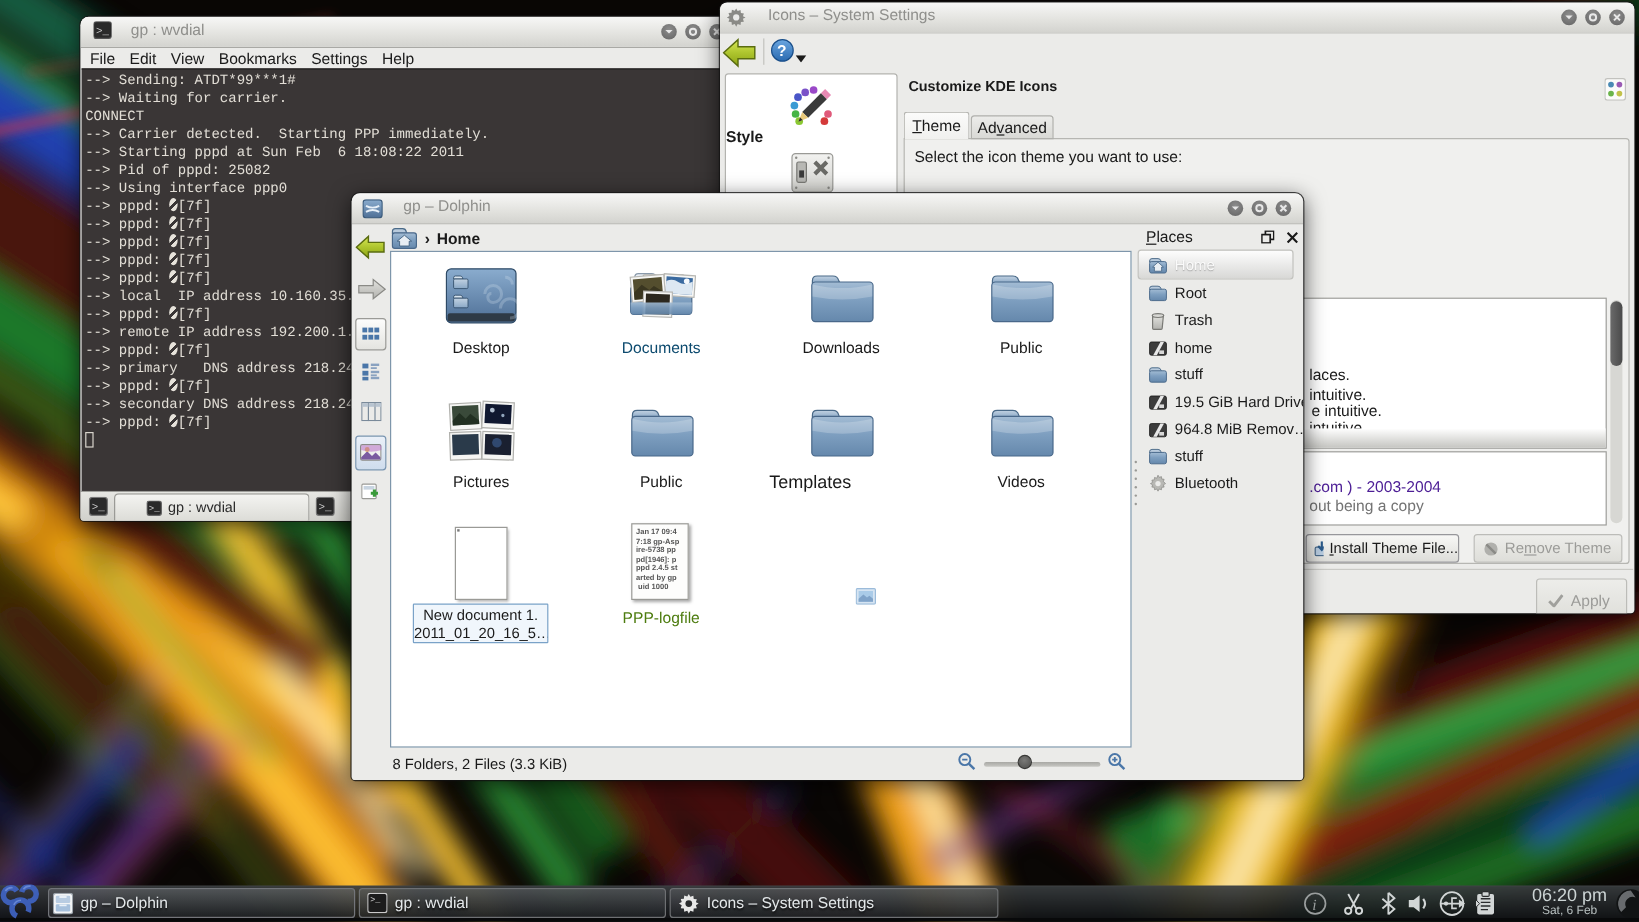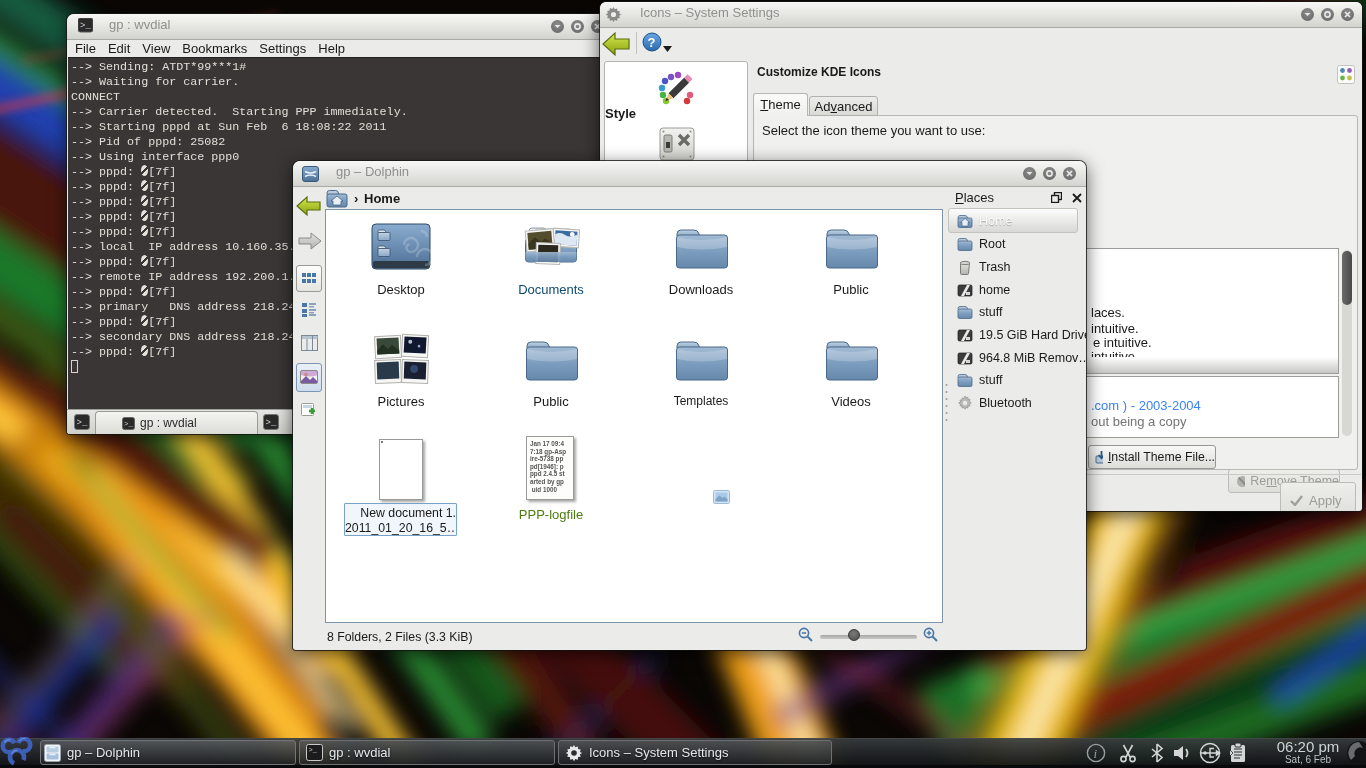--- a/index.html
+++ b/index.html
@@ -273,34 +273,34 @@
  <div style="position:absolute;left:162px;top:121px;font-size:13px;color:#1a1a1a">Select the icon theme you want to use:</div>
 
  <div style="position:absolute;left:165px;top:246px;width:574px;height:126px;background:#fff;border:1px solid #9c9c98;box-sizing:border-box">
   <div style="position:absolute;left:325px;top:56px;font-size:13px;color:#1a1a1a">laces.</div>
   <div style="position:absolute;left:325px;top:72px;font-size:13px;color:#1a1a1a">intuitive.</div>
   <div style="position:absolute;left:327px;top:86px;font-size:13px;color:#1a1a1a">e intuitive.</div>
   <div style="position:absolute;left:325px;top:100px;font-size:13px;color:#1a1a1a">intuitive.</div>
   <div style="position:absolute;left:0;bottom:0;width:100%;height:16px;background:linear-gradient(#ffffff,#c6c6c2)"></div>
  </div>
  <div style="position:absolute;left:165px;top:374px;width:574px;height:62px;background:#fff;border:1px solid #9c9c98;box-sizing:border-box">
-  <div style="position:absolute;left:325px;top:21px;font-size:13px;color:#3b82f6">.com ) - 2003-2004</div>
+  <div style="position:absolute;left:325px;top:21px;font-size:13px;color:#4c1d95">.com ) - 2003-2004</div>
   <div style="position:absolute;left:325px;top:37px;font-size:13px;color:#737373">out being a copy</div>
  </div>
  <div style="position:absolute;left:742px;top:248px;width:10px;height:186px;background:#d7d7d3;border-radius:5px"></div>
  <div style="position:absolute;left:742px;top:249px;width:10px;height:54px;background:linear-gradient(90deg,#6a6a6a,#4a4a4a);border-radius:5px"></div>
 
  <div style="position:absolute;left:488px;top:443px;width:128px;height:24px;background:linear-gradient(#f8f8f6,#ddddd9);border:1px solid #97979b;border-radius:3px;box-sizing:border-box;display:flex;align-items:center">
   <svg width="13" height="13" style="margin-left:6px">
           <rect x="1" y="5" width="11" height="7" rx="1" fill="#b8cce0" stroke="#4a6a8a"></rect>
           <path d="M6.5 0v6M3.5 4l3 3.2 3-3.2" stroke="#2a5a8a" stroke-width="1.8" fill="none"></path>
         </svg>
   <span style="font-size:12.3px;color:#1a1a1a;margin-left:5px;white-space:nowrap"><span style="text-decoration:underline">I</span>nstall Theme File...</span>
  </div>
- <div style="position:absolute;left:628px;top:467px;width:112px;height:24px;background:linear-gradient(#ededea,#deded9);border:1px solid #bcbcb8;border-radius:3px;box-sizing:border-box;display:flex;align-items:center">
+ <div style="position:absolute;left:628px;top:443px;width:124px;height:24px;background:linear-gradient(#ededea,#deded9);border:1px solid #bcbcb8;border-radius:3px;box-sizing:border-box;display:flex;align-items:center">
   <svg width="13" height="13" style="margin-left:7px">
           <circle cx="6.5" cy="6.5" r="5.5" fill="#b0b0ac"></circle>
           <path d="M2.6 2.6l7.8 7.8" stroke="#8a8a86" stroke-width="2"></path>
         </svg>
   <span style="font-size:12.5px;color:#9b9b98;margin-left:5px;white-space:nowrap">Re<span style="text-decoration:underline">m</span>ove Theme</span>
  </div>
  <div style="position:absolute;left:1px;top:472px;width:760px;height:1px;background:#cacac6"></div>
  <div style="position:absolute;left:680px;top:480px;width:76px;height:36px;background:linear-gradient(#ededea,#deded9);border:1px solid #bcbcb8;border-radius:3px;box-sizing:border-box;display:flex;align-items:center">
   <svg width="13" height="11" style="margin-left:9px">
           <path d="M1 6l4 4 7-9" stroke="#a0a09c" stroke-width="2.4" fill="none"></path>
@@ -507,28 +507,28 @@
         <use href="#folder"></use>
       </svg>
  <svg width="56" height="46" style="position:absolute;left:381px;top:175px">
         <use href="#folder"></use>
       </svg>
  <svg width="56" height="46" style="position:absolute;left:531px;top:175px">
         <use href="#folder"></use>
       </svg>
  <div style="position:absolute;left:58px;top:233px;width:100px;text-align:center;font-size:13px;color:#1a1a1a">Pictures</div>
  <div style="position:absolute;left:208px;top:233px;width:100px;text-align:center;font-size:13px;color:#1a1a1a">Public</div>
- <div style="position:absolute;left:358px;top:233px;width:100px;text-align:center;font-size:12px;color:#1a1a1a">Templates</div>
+ <div style="position:absolute;left:348px;top:233px;width:100px;text-align:left;font-size:15px;color:#1a1a1a">Templates</div>
  <div style="position:absolute;left:508px;top:233px;width:100px;text-align:center;font-size:13px;color:#1a1a1a">Videos</div>
 
  <div style="position:absolute;left:86px;top:278px;width:42px;height:59px;background:#fff;border:1px solid #9a9a96;box-shadow:1.5px 1.5px 2.5px rgba(0,0,0,.35)">
         <div style="position:absolute;left:1px;top:1px;width:2px;height:2px;background:#777"></div>
       </div>
  <div style="position:absolute;left:233px;top:275px;width:48px;height:64px;background:#fdfdfc;border:1px solid #9a9a96;box-shadow:1.5px 1.5px 2.5px rgba(0,0,0,.35);overflow:hidden;font-size:6.3px;line-height:7.6px;color:#555;padding:3px 0 0 3px;box-sizing:border-box;font-weight:bold">Jan 17 09:4<br>7:18 gp-Asp<br>ire-5738 pp<br>pd[1946]: p<br>ppd 2.4.5 st<br>arted by gp<br>&nbsp;uid 1000</div>
- <div style="position:absolute;left:51px;top:342px;width:113px;height:33px;background:rgba(205,225,245,.3);border:1px solid #7aa2c8;border-radius:1px;font-size:12.3px;color:#1a1a1a;text-align:right;line-height:14.5px;padding-top:2px;box-sizing:border-box;white-space:nowrap;overflow:hidden">New document 1.<br>2011_01_20_16_5…</div>
+ <div style="position:absolute;left:51px;top:342px;width:113px;height:33px;background:rgba(205,225,245,.3);border:1px solid #7aa2c8;border-radius:1px;font-size:12.3px;color:#1a1a1a;text-align:center;line-height:14.5px;padding-top:2px;box-sizing:border-box;white-space:nowrap;overflow:hidden">New document 1.<br>2011_01_20_16_5…</div>
  <div style="position:absolute;left:208px;top:346px;width:100px;text-align:center;font-size:13px;color:#4d7c0f">PPP-logfile</div>
  <svg width="17" height="14" style="position:absolute;left:420px;top:329px;opacity:.85">
         <rect x="0.5" y="0.5" width="16" height="13" rx="1" fill="#cfe0f0" stroke="#8ab0d4"></rect>
         <rect x="2.5" y="2.5" width="12" height="9" fill="#9cc2e4"></rect>
         <path d="M2.5 9l4-3.5 3 2.5 2-1.5 3 2.5v2.5h-12z" fill="#6a94c0"></path>
       </svg>
 
  <svg width="3" height="40" style="position:absolute;left:652px;top:222px">
         <g fill="#9a9a96">
           <circle cx="1.5" cy="2" r="1"></circle>

